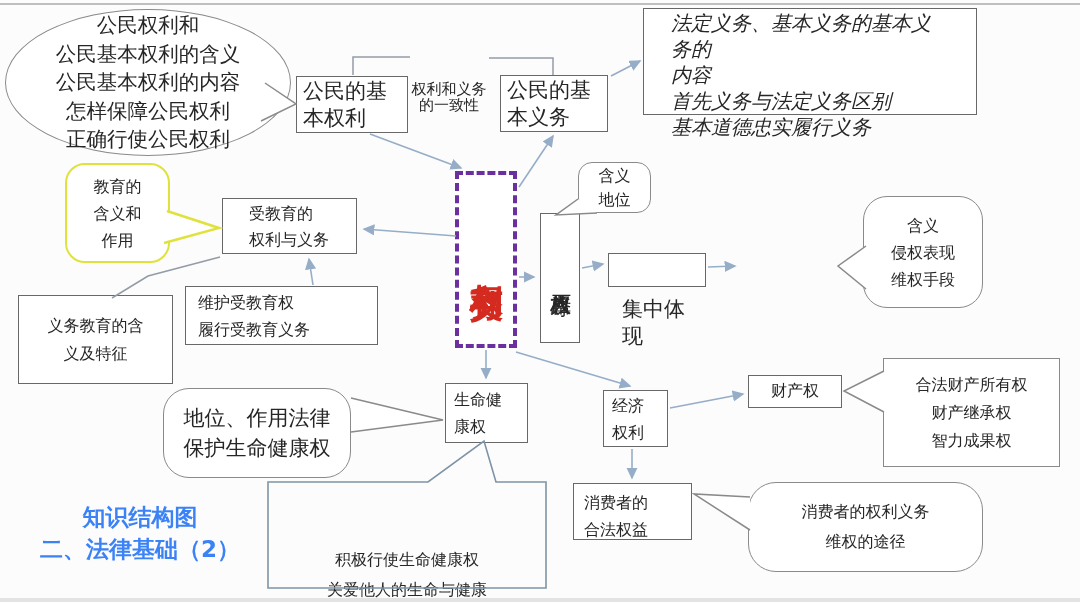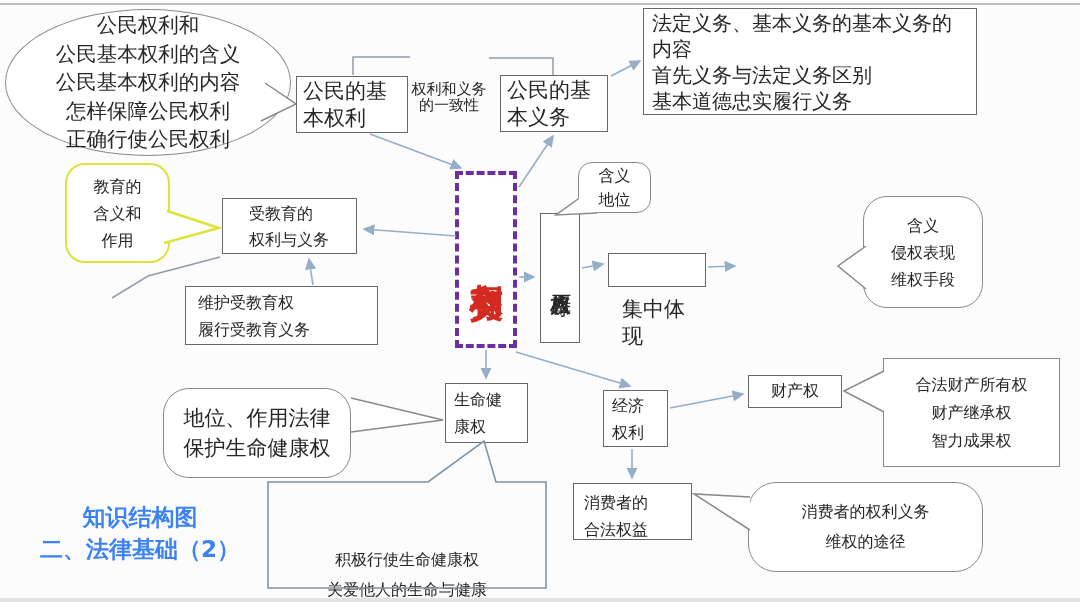--- a/index.html
+++ b/index.html
@@ -35,35 +35,37 @@
 
   <div class="node box" style="left:296px;top:76px;width:112px;height:57px;font-size:21px;line-height:27px;padding:1px 6px;">公民的基
 本权利</div>
 
   <div class="node nolb small-label c" style="left:400px;top:39px;width:98px;height:36px;">权利和义务
 的一致性</div>
 
   <div class="node box" style="left:500px;top:75px;width:108px;height:57px;font-size:21px;line-height:27px;padding:1px 6px;">公民的基
 本义务</div>
 
-  <div class="node box" style="left:643px;top:8px;width:334px;height:107px;font-size:20px;line-height:26px;padding:1px 8px;">法定义务、基本义务的基本义务的
+  <div class="node box" style="left:643px;top:8px;width:334px;height:107px;font-size:20px;line-height:26px;padding:1px 27px;font-style:italic;">法定义务、基本义务的基本义务的
 内容
 首先义务与法定义务区别
 基本道德忠实履行义务</div>
 
   <div class="node c" style="left:65px;top:163px;width:105px;height:100px;border:2.5px solid #e0e23c;border-radius:20px;line-height:27px;">教育的
 含义和
 作用</div>
 
   <div class="node box" style="left:222px;top:198px;width:135px;height:56px;line-height:26px;padding:2px 26px;">受教育的
 权利与义务</div>
 
   <div class="node box" style="left:185px;top:286px;width:193px;height:59px;line-height:27px;padding:2px 12px;">维护受教育权
 履行受教育义务</div>
 
+  <div class="node box c" style="left:18px;top:295px;width:155px;height:89px;line-height:28px;">义务教育的含
+义及特征</div>
 
   <div class="node center-node c vert" style="left:455px;top:171px;width:62px;height:177px;">权利与义务</div>
 
   <div class="node bubble c" style="left:578px;top:162px;width:73px;height:51px;border-radius:14px;line-height:24px;">含义
 地位</div>
 
   <div class="node box c vert" style="left:540px;top:213px;width:40px;height:130px;font-size:21px;">人格尊严权</div>
 
   <div class="node box" style="left:608px;top:253px;width:98px;height:34px;"></div>
   <div class="node nolb overflow-text" style="left:622px;top:256px;width:76px;height:56px;font-size:21px;line-height:27px;">集中体

